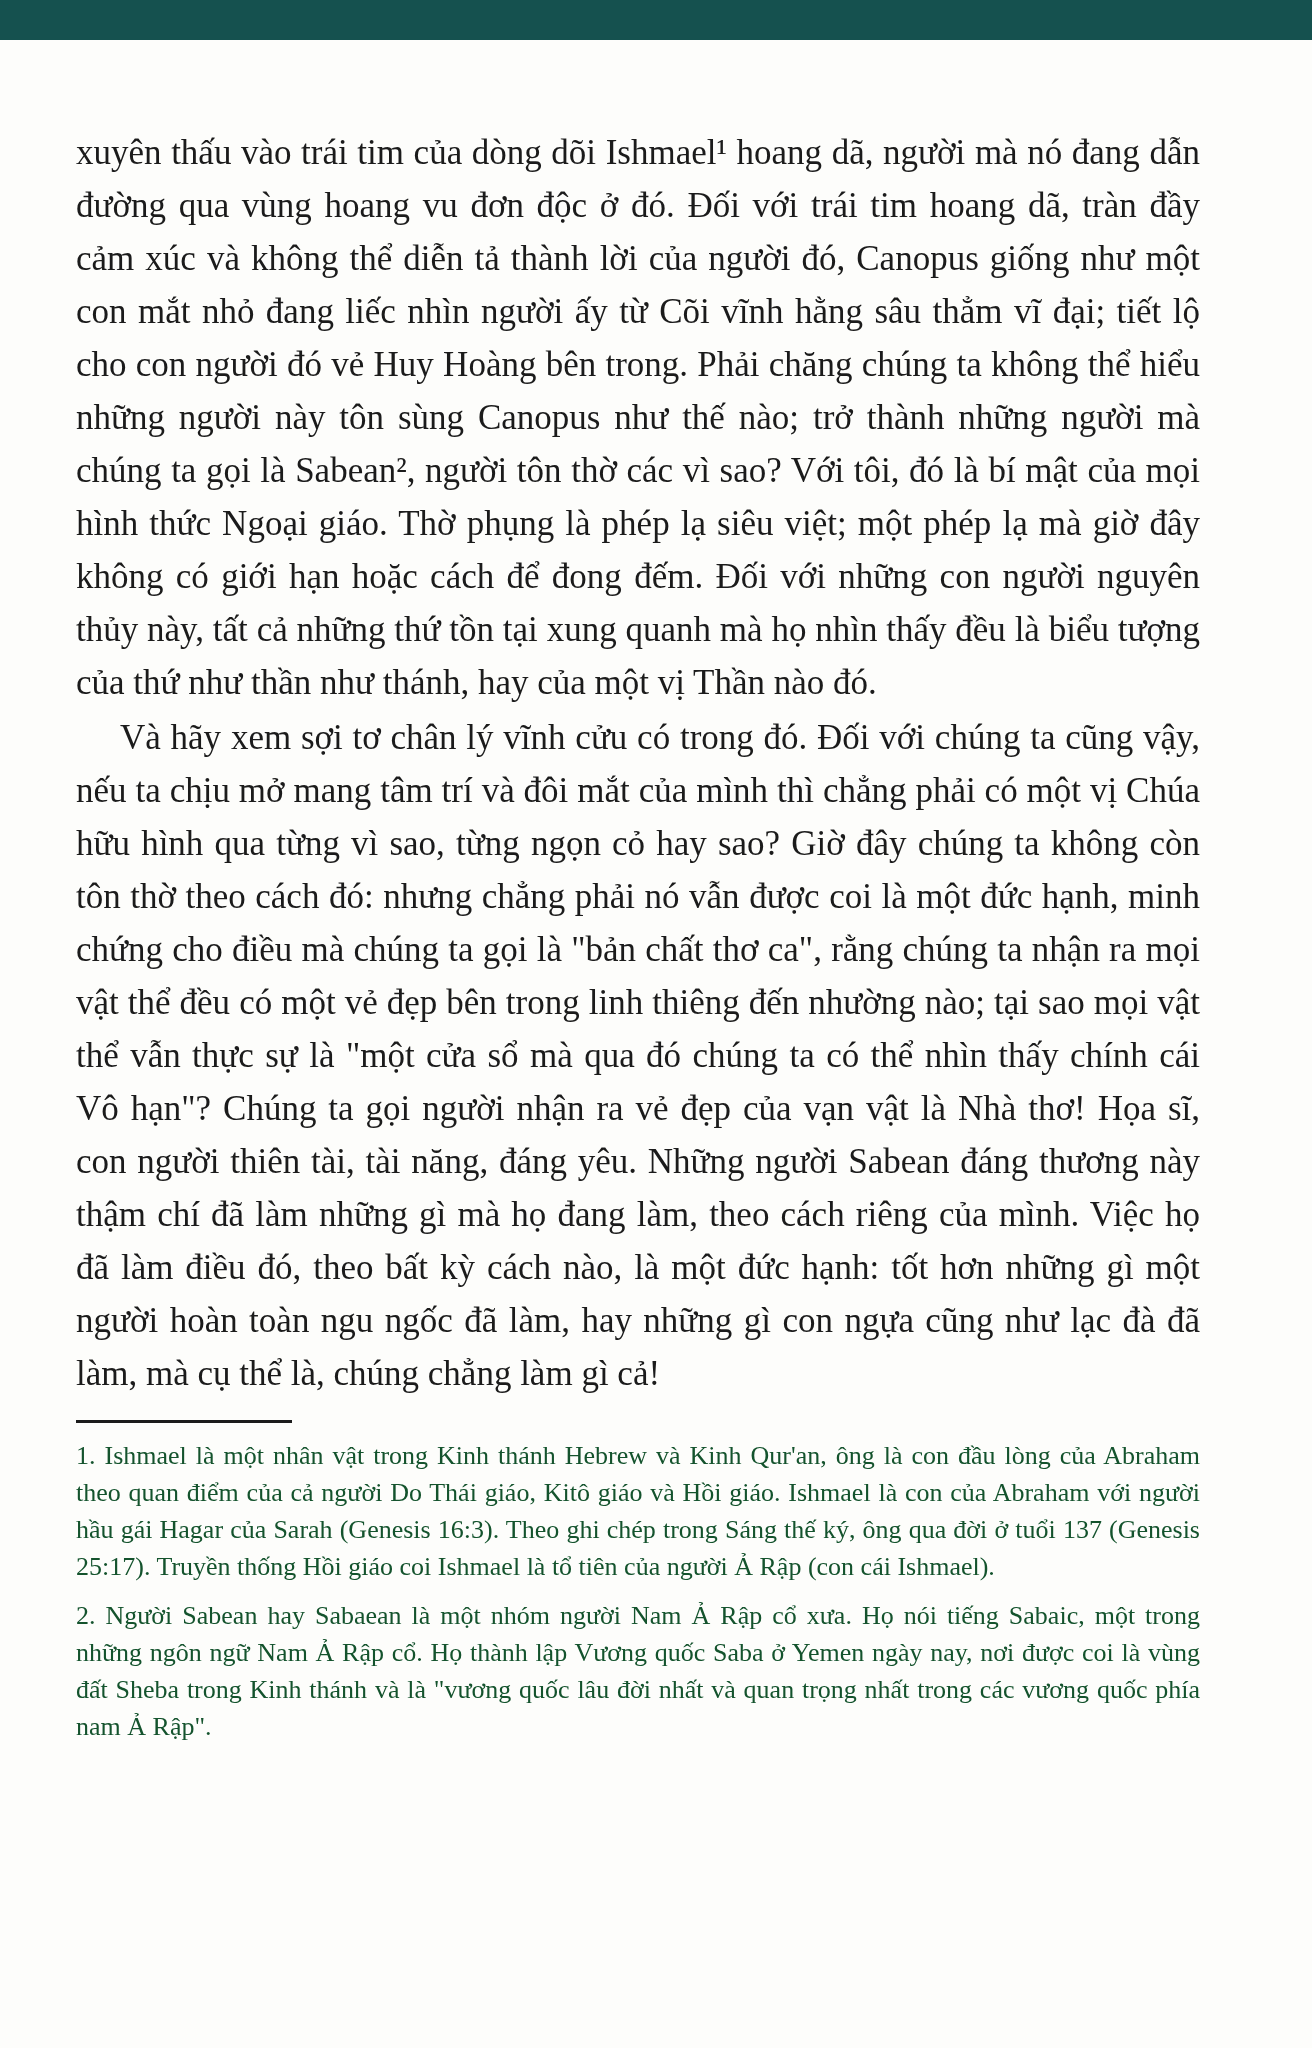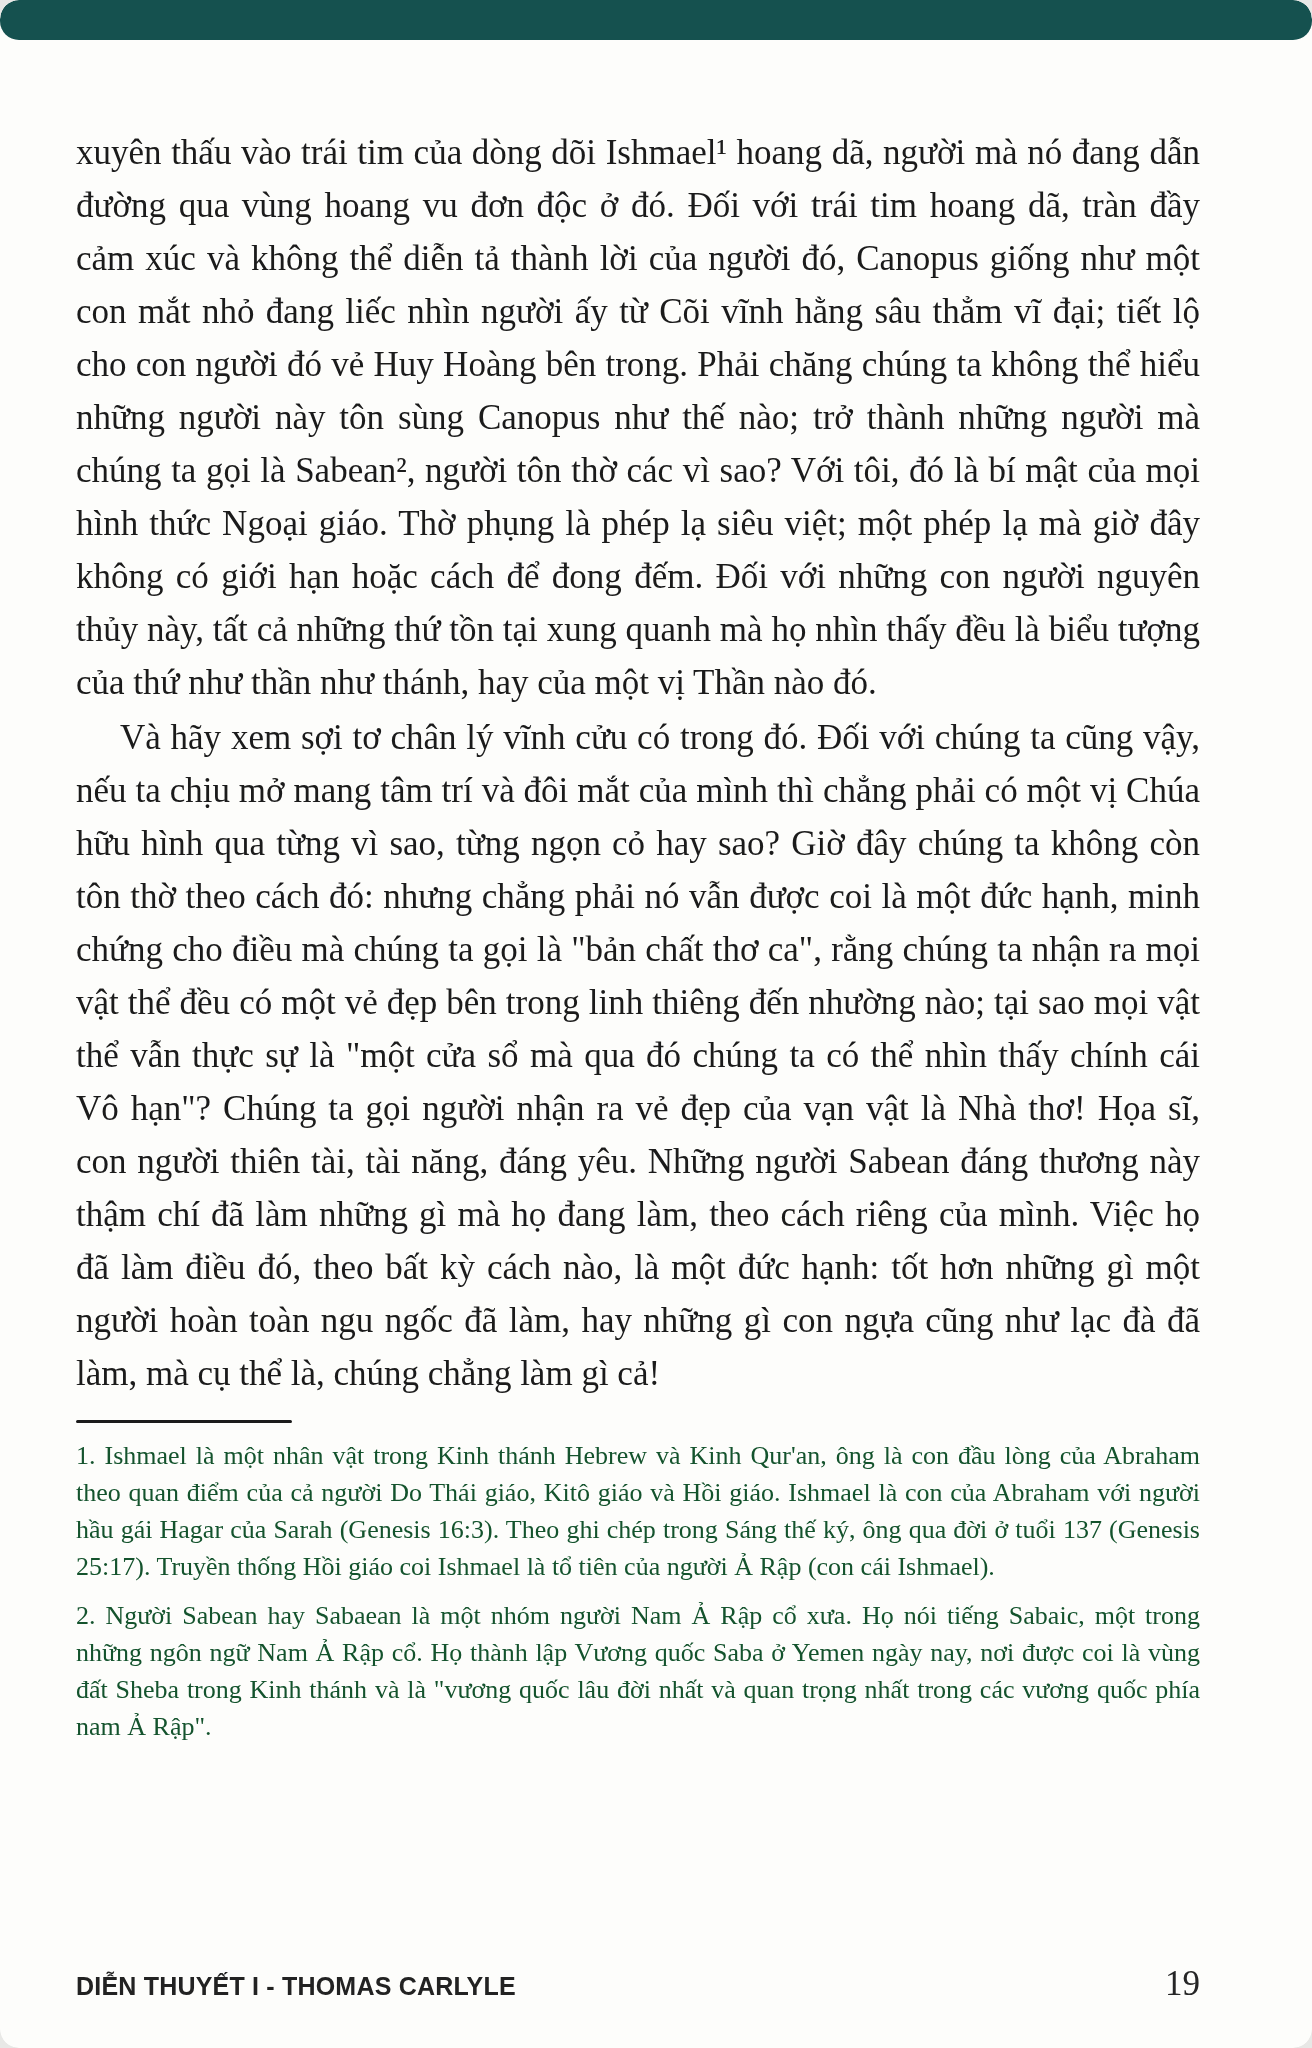--- a/index.html
+++ b/index.html
@@ -1,15 +1,15 @@
 <!DOCTYPE html>
 <html lang="vi"><head>
 <meta charset="utf-8">
 <style>
-  * { margin: 0; padding: 0; box-sizing: border-box; border-radius: 19px; }
+  * { margin: 0; padding: 0; box-sizing: border-box; }
 
   html, body {
     background: #e8e8e6;
   }
 
   .page {
     position: relative;
     width: 1312px;
     height: 2048px;
     margin: 0 auto;
@@ -111,18 +111,14 @@
     <div class="footnote-block">
       <div class="fn-rule"></div>
 
       <p class="footnote">1. Ishmael là một nhân vật trong Kinh thánh Hebrew và Kinh Qur'an, ông là con đầu lòng của Abraham theo quan điểm của cả người Do Thái giáo, Kitô giáo và Hồi giáo. Ishmael là con của Abraham với người hầu gái Hagar của Sarah (Genesis 16:3). Theo ghi chép trong Sáng thế ký, ông qua đời ở tuổi 137 (Genesis 25:17). Truyền thống Hồi giáo coi Ishmael là tổ tiên của người Ả Rập (con cái Ishmael).</p>
 
       <p class="footnote">2. Người Sabean hay Sabaean là một nhóm người Nam Ả Rập cổ xưa. Họ nói tiếng Sabaic, một trong những ngôn ngữ Nam Ả Rập cổ. Họ thành lập Vương quốc Saba ở Yemen ngày nay, nơi được coi là vùng đất Sheba trong Kinh thánh và là "vương quốc lâu đời nhất và quan trọng nhất trong các vương quốc phía nam Ả Rập".</p>
     </div>
 
   </div>
 
-  <div class="footer">
-    <span class="footer-title">DIỄN THUYẾT I - THOMAS CARLYLE</span>
-    <span class="page-number">19</span>
-  </div>
 
 </div>
 
 </body></html>

